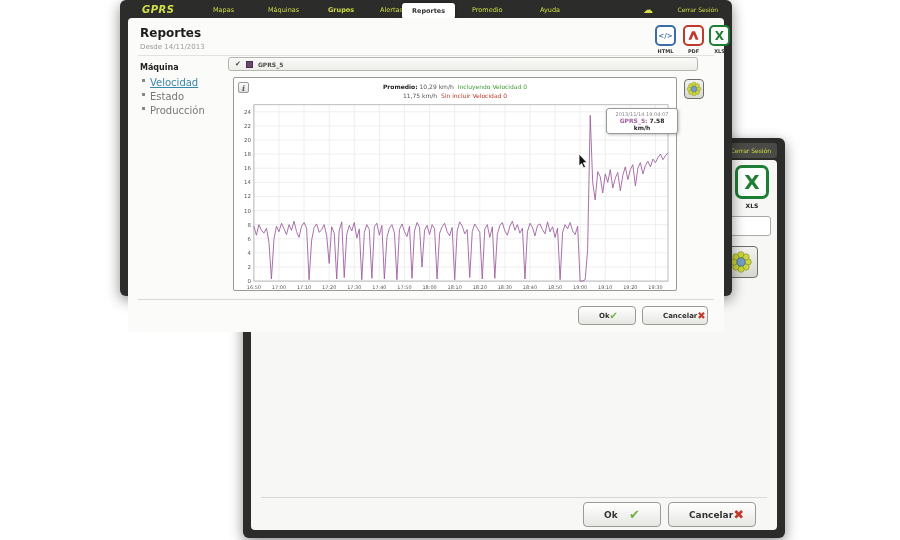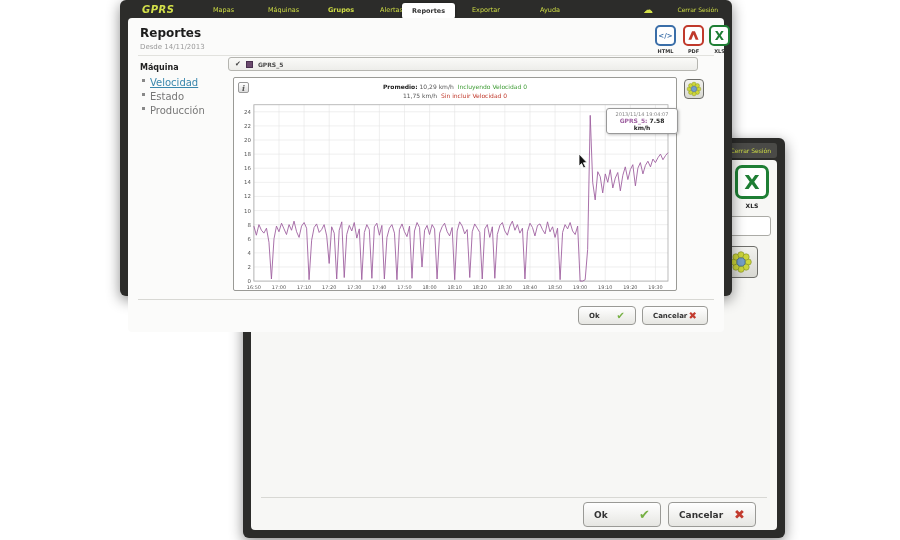--- a/index.html
+++ b/index.html
@@ -7,21 +7,21 @@
     font-family:"DejaVu Sans","Liberation Sans",sans-serif; }
   .stage { position:relative; width:900px; height:540px; }
 
   
   .window { position:absolute; background:#2c2c2a; border-radius:6px;
     box-shadow:0 4px 14px rgba(0,0,0,.45); }
   .panel { position:absolute; background:#fbfbfa; border-radius:4px; }
 
   .btn { position:absolute; display:flex; align-items:center; justify-content:space-between;
     background:linear-gradient(#ffffff,#e6e6e2); border:1.5px solid #9a9a96; border-radius:4px;
-    padding:0 10px; font-weight:bold; color:#333; cursor:pointer; }
+    padding:0 20px; font-weight:bold; color:#333; cursor:pointer; }
   .btn .glyph { font-size:10px; }
   .glyph-ok { color:#76b043; }
   .glyph-cancel { color:#c23b2e; }
 
   .gear-btn { position:absolute; background:linear-gradient(#f2f2ee,#d8d8d2);
     border:1px solid #6e6e6a; border-radius:4px; display:flex; align-items:center; justify-content:center; }
 
   
   #front-window { left:120px; top:0; width:612px; height:296px; z-index:10; }
   .nav { position:absolute; left:8px; right:8px; top:2px; height:16px; }
@@ -153,21 +153,21 @@
         <span class="glyph glyph-cancel">✖</span>
       </div>
     </div>
   </div>
 
   <div class="window" id="front-window">
     <div class="nav">
       <span class="nav-logo">GPRS</span>
       <span id="nav-left-items"><span class="nav-item" style="left: 85px; text-align: center;">Mapas</span><span class="nav-item" style="left: 140px;">Máquinas</span><span class="nav-item" style="left: 200px; font-weight: bold;">Grupos</span><span class="nav-item" style="left: 252px;">Alertas</span></span>
       <span class="nav-tab" id="nav-tab" style="left:274px">Reportes</span>
-      <span id="nav-right-items"><span class="nav-item" style="left: 344px;">Exportar</span><span class="nav-item" style="left: 412px;">Ayuda</span></span>
+      <span id="nav-right-items"><span class="nav-item" style="left: 344px;">Promedio</span><span class="nav-item" style="left: 412px;">Ayuda</span></span>
       <span class="nav-cloud" style="left:515px">☁</span>
       <span class="nav-logout">Cerrar Sesión</span>
     </div>
 
     <div class="panel" id="front-panel">
       <div class="report-title">Reportes</div>
       <div class="report-sub">Desde 14/11/2013</div>
 
       <div class="export-ic ic-html" style="left:527px">&lt;/&gt;</div>
       <div class="export-label" style="left:527px">HTML</div>

